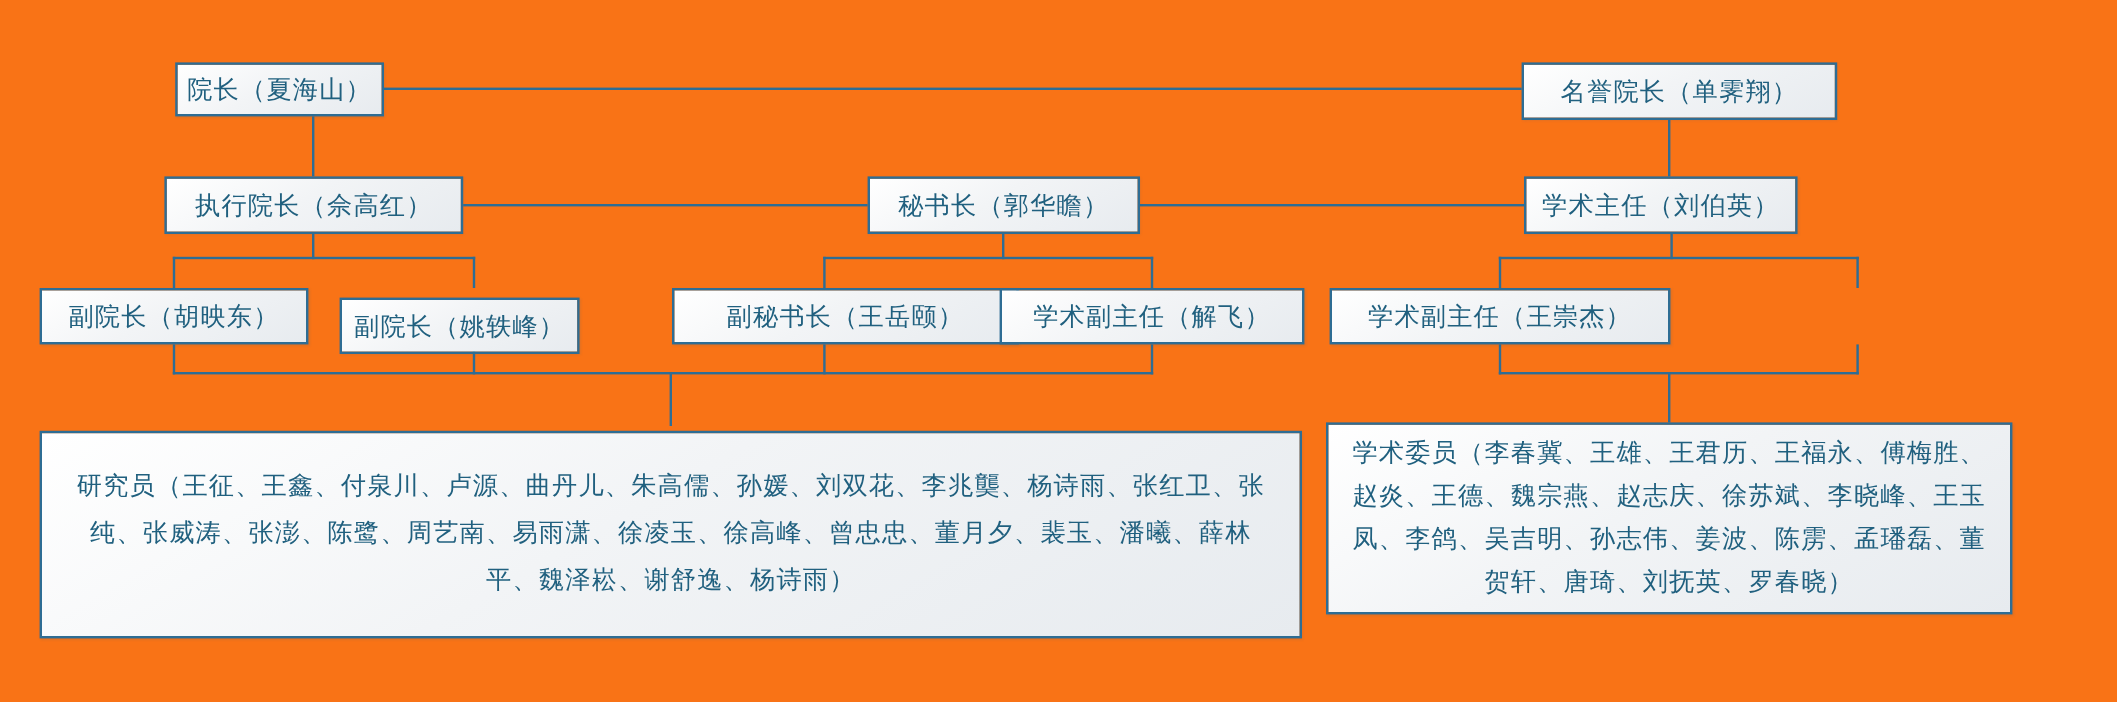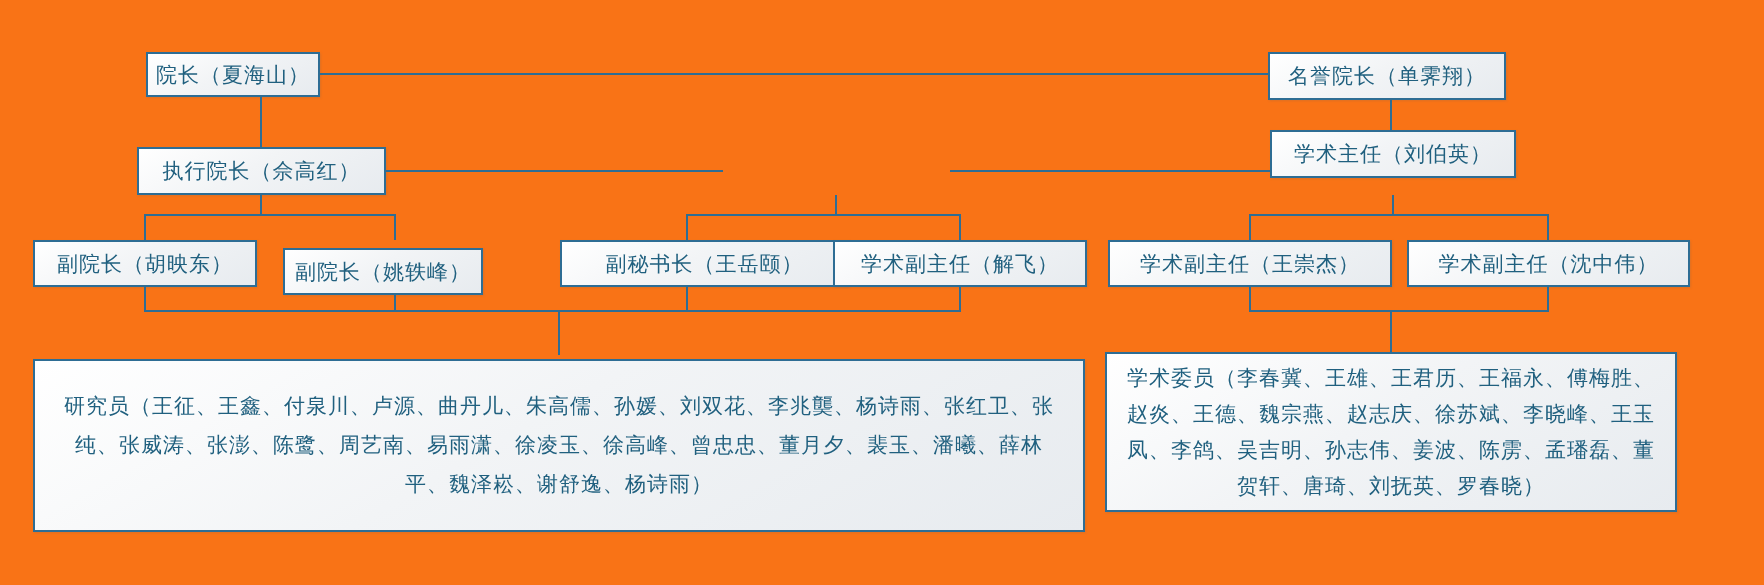--- a/index.html
+++ b/index.html
@@ -71,31 +71,31 @@
   <div class="vline" style="left:959px;top:287px;height:25px;"></div>
   <div class="hline" style="left:144px;top:310px;width:817px;"></div>
   <div class="vline" style="left:558px;top:310px;height:45px;"></div>
 
   <div class="vline" style="left:1249px;top:287px;height:25px;"></div>
   <div class="vline" style="left:1547px;top:287px;height:25px;"></div>
   <div class="hline" style="left:1249px;top:310px;width:300px;"></div>
   <div class="vline" style="left:1390px;top:310px;height:42px;"></div>
 
   <div class="node" style="left:146px;top:52px;width:174px;height:45px;">院长（夏海山）</div>
-  <div class="node" style="left:1268px;top:52px;width:238px;height:48px;">名誉院长（单霁翔）</div>
+  <div class="node" style="left:1268px;top:52px;width:263px;height:48px;">名誉院长（单霁翔）</div>
 
   <div class="node" style="left:137px;top:147px;width:249px;height:48px;">执行院长（佘高红）</div>
-  <div class="node" style="left:1270px;top:130px;width:246px;height:48px;">学术主任（刘伯英）</div>
+  <div class="node" style="left:723px;top:147px;width:227px;height:48px;">秘书长（郭华瞻）</div>
+  <div class="node" style="left:1270px;top:147px;width:228px;height:48px;">学术主任（刘伯英）</div>
 
   <div class="node" style="left:33px;top:240px;width:224px;height:47px;">副院长（胡映东）</div>
   <div class="node" style="left:283px;top:248px;width:200px;height:47px;">副院长（姚轶峰）</div>
   <div class="node" style="left:560px;top:240px;width:289px;height:47px;">副秘书长（王岳颐）</div>
   <div class="node" style="left:833px;top:240px;width:254px;height:47px;">学术副主任（解飞）</div>
   <div class="node" style="left:1108px;top:240px;width:284px;height:47px;">学术副主任（王崇杰）</div>
-  <div class="node" style="left:1407px;top:240px;width:283px;height:47px;">学术副主任（沈中伟）</div>
 
   <div class="node node-big" style="left:33px;top:359px;width:1052px;height:173px;">
     <span class="biglabel lh-research">研究员（王征、王鑫、付泉川、卢源、曲丹儿、朱高儒、孙媛、刘双花、李兆龑、杨诗雨、张红卫、张纯、张威涛、张澎、陈鹭、周艺南、易雨潇、徐凌玉、徐高峰、曾忠忠、董月夕、裴玉、潘曦、薛林平、魏泽崧、谢舒逸、杨诗雨）</span>
   </div>
   <div class="node node-big" style="left:1105px;top:352px;width:572px;height:160px;">
     <span class="biglabel lh-committee">学术委员（李春冀、王雄、王君历、王福永、傅梅胜、赵炎、王德、魏宗燕、赵志庆、徐苏斌、李晓峰、王玉凤、李鸽、吴吉明、孙志伟、姜波、陈雳、孟璠磊、董贺轩、唐琦、刘抚英、罗春晓）</span>
   </div>
 
 </div>
 

